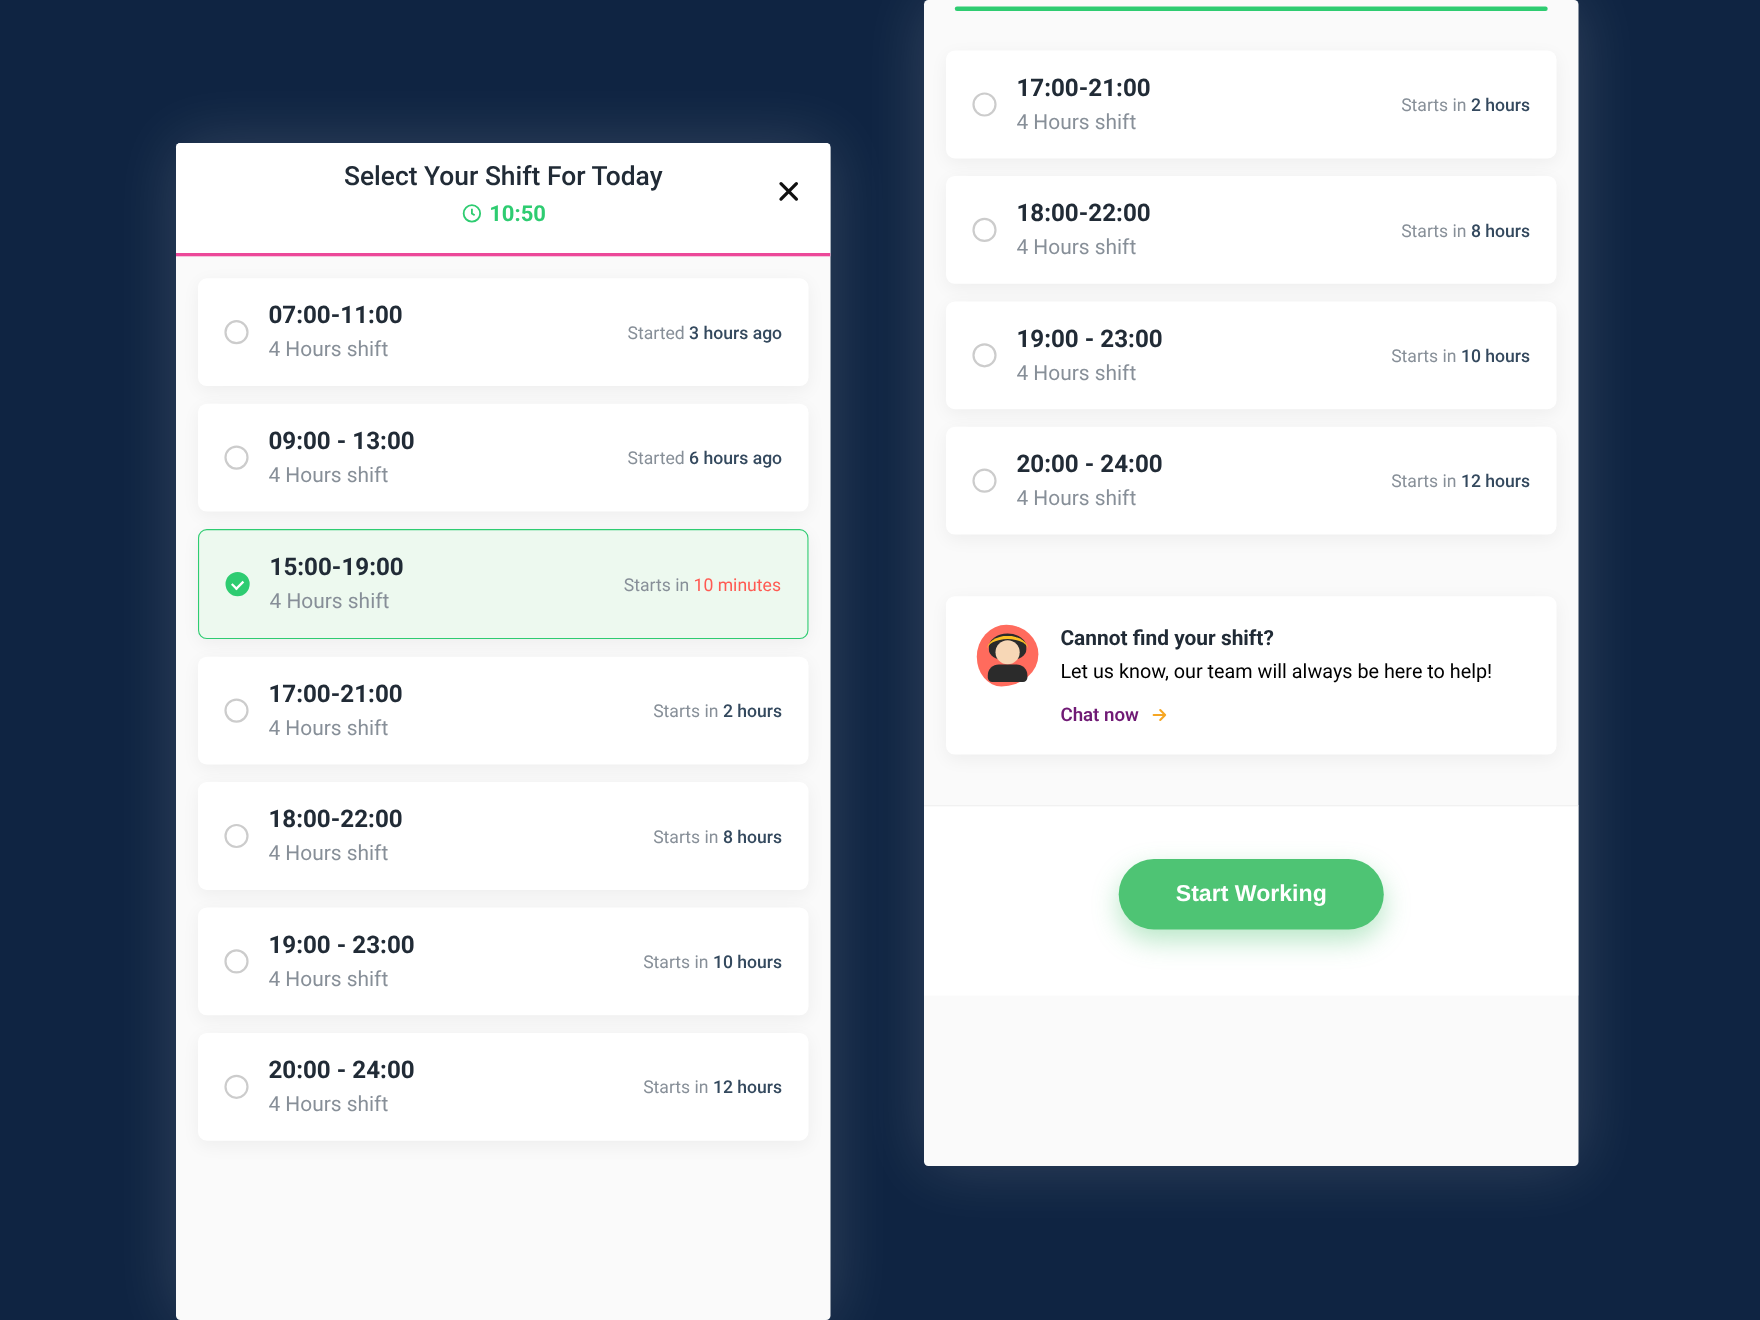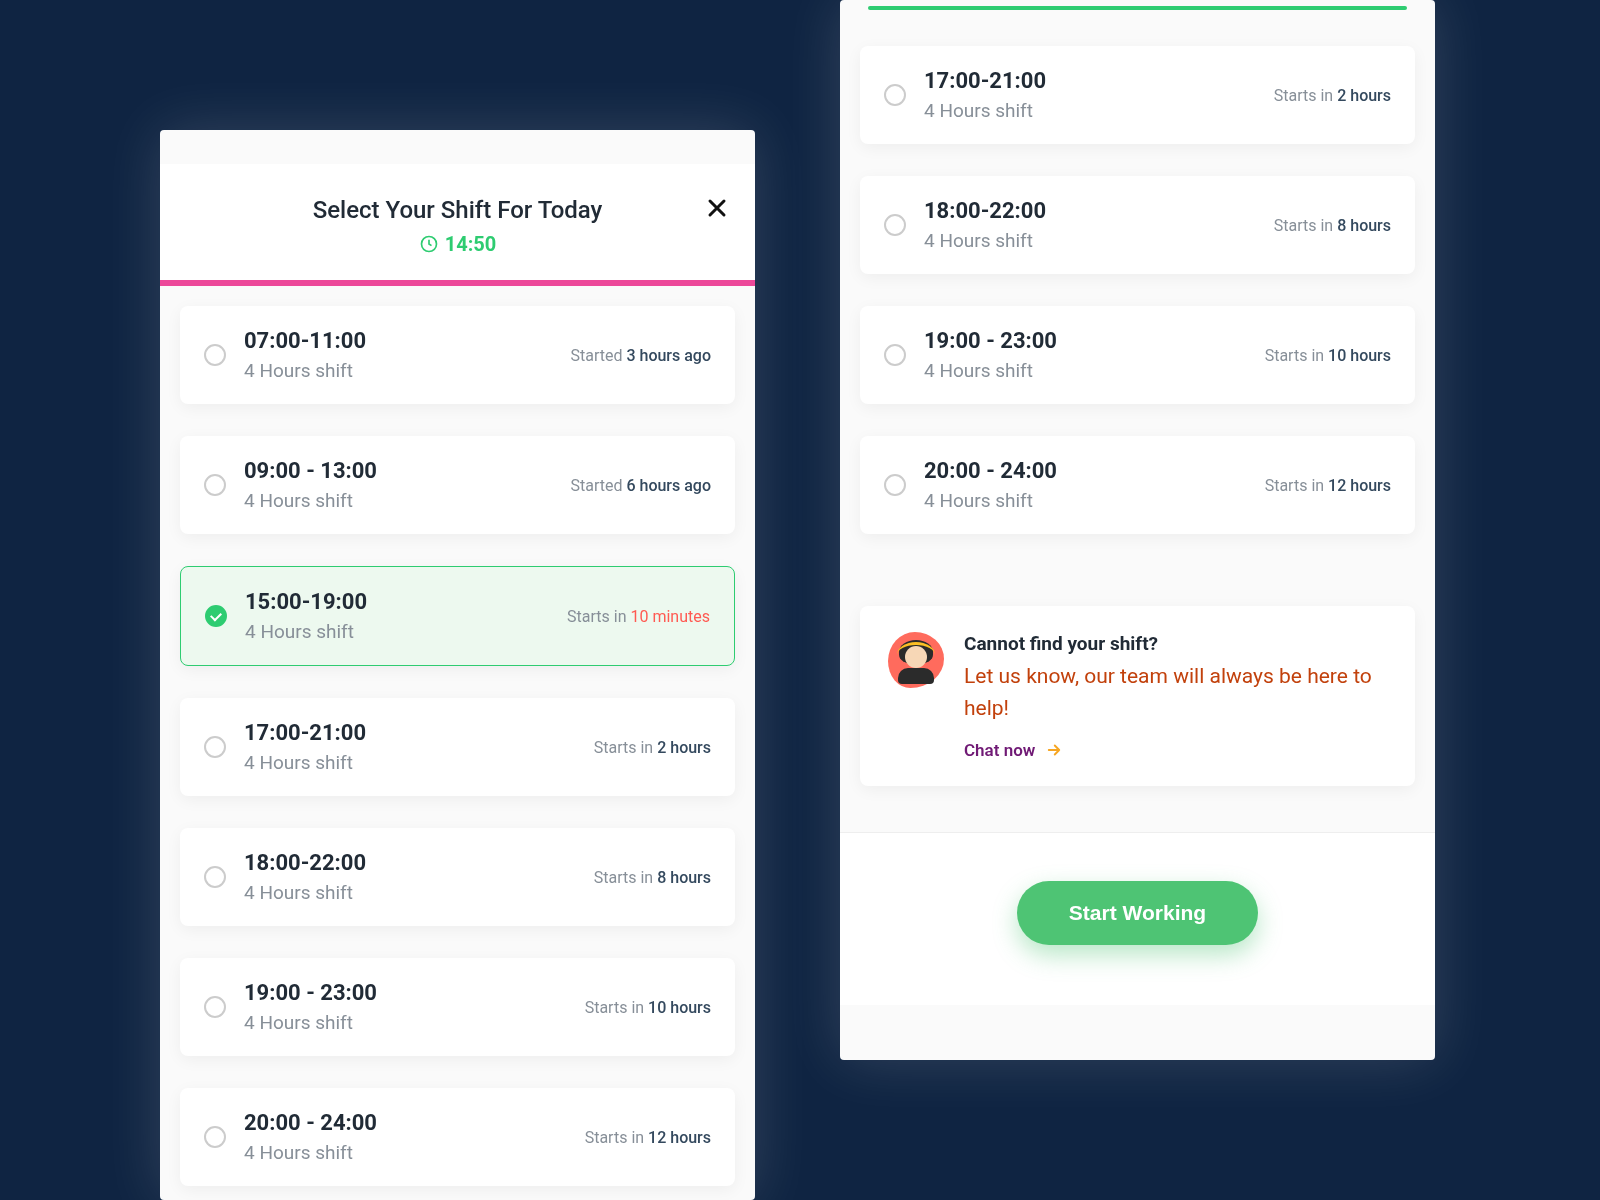--- a/index.html
+++ b/index.html
@@ -32,24 +32,23 @@
   padding-top: 6px;
 }
 .panel-right .green-bar {
   height: 4px;
   background: #2ecc71;
   margin: 0 28px 16px 28px;
   border-radius: 2px;
 }
 .modal-header {
   background: #fff;
-  padding: 32px 28px 24px 28px;
+  padding: 16px 28px 24px 28px;
   position: relative;
-  border-bottom: 6px solid #ec4899;
-  margin-top: 34px;
+  border-bottom: 3px solid #ec4899;
 }
 .modal-title {
   text-align: center;
   font-size: 24px;
   font-weight: 500;
   color: #212b36;
 }
 .modal-subtitle {
   text-align: center;
   margin-top: 8px;
@@ -65,21 +64,21 @@
   position: absolute;
   right: 26px;
   top: 32px;
   cursor: pointer;
   color: #111;
 }
 .shift-list {
   padding: 20px 20px;
   display: flex;
   flex-direction: column;
-  gap: 32px;
+  gap: 16px;
 }
 .shift-card {
   background: #fff;
   border-radius: 8px;
   padding: 22px 24px;
   box-shadow: 0 4px 16px rgba(0,0,0,0.05);
   display: flex;
   align-items: center;
   gap: 18px;
   cursor: pointer;
@@ -195,22 +194,22 @@
   background: #2b2b2b;
   border-radius: 10px 10px 4px 4px;
 }
 .help-content { flex: 1; }
 .help-title {
   font-weight: 700;
   color: #212b36;
   font-size: 19px;
 }
 .help-text {
-  color: #c2410c;
-  font-size: 21px;
+  color: #000000;
+  font-size: 18px;
   margin-top: 6px;
   line-height: 1.5;
 }
 .chat-link {
   margin-top: 16px;
   display: inline-flex;
   align-items: center;
   gap: 10px;
   color: #701a75;
   font-weight: 600;
@@ -241,21 +240,21 @@
 <body>
 
 <div class="panel panel-left">
   <div class="modal-header">
     <div class="modal-title">Select Your Shift For Today</div>
     <div class="modal-subtitle">
       <svg width="20" height="20" viewBox="0 0 24 24" fill="none" stroke="#2ecc71" stroke-width="2">
           <circle cx="12" cy="12" r="9"></circle>
           <path d="M12 7v5l3 2"></path>
         </svg>
-      <span>14:50</span>
+      <span>10:50</span>
     </div>
     <div class="close-btn">
       <svg width="24" height="24" viewBox="0 0 24 24" fill="none" stroke="#111" stroke-width="3" stroke-linecap="round">
           <path d="M5 5l14 14M19 5L5 19"></path>
         </svg>
     </div>
   </div>
 
   <div class="shift-list" id="left-list">
       <div class="shift-card">

